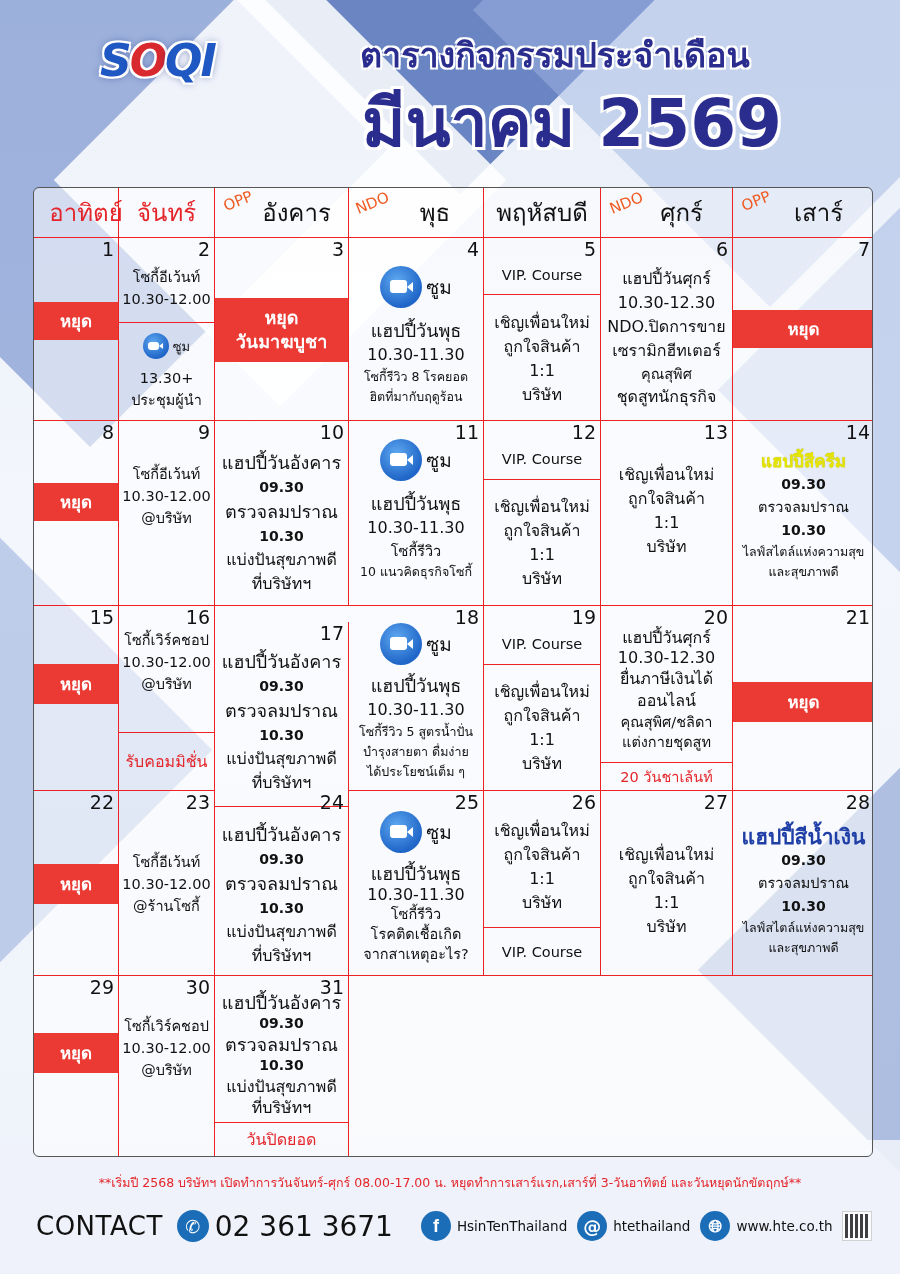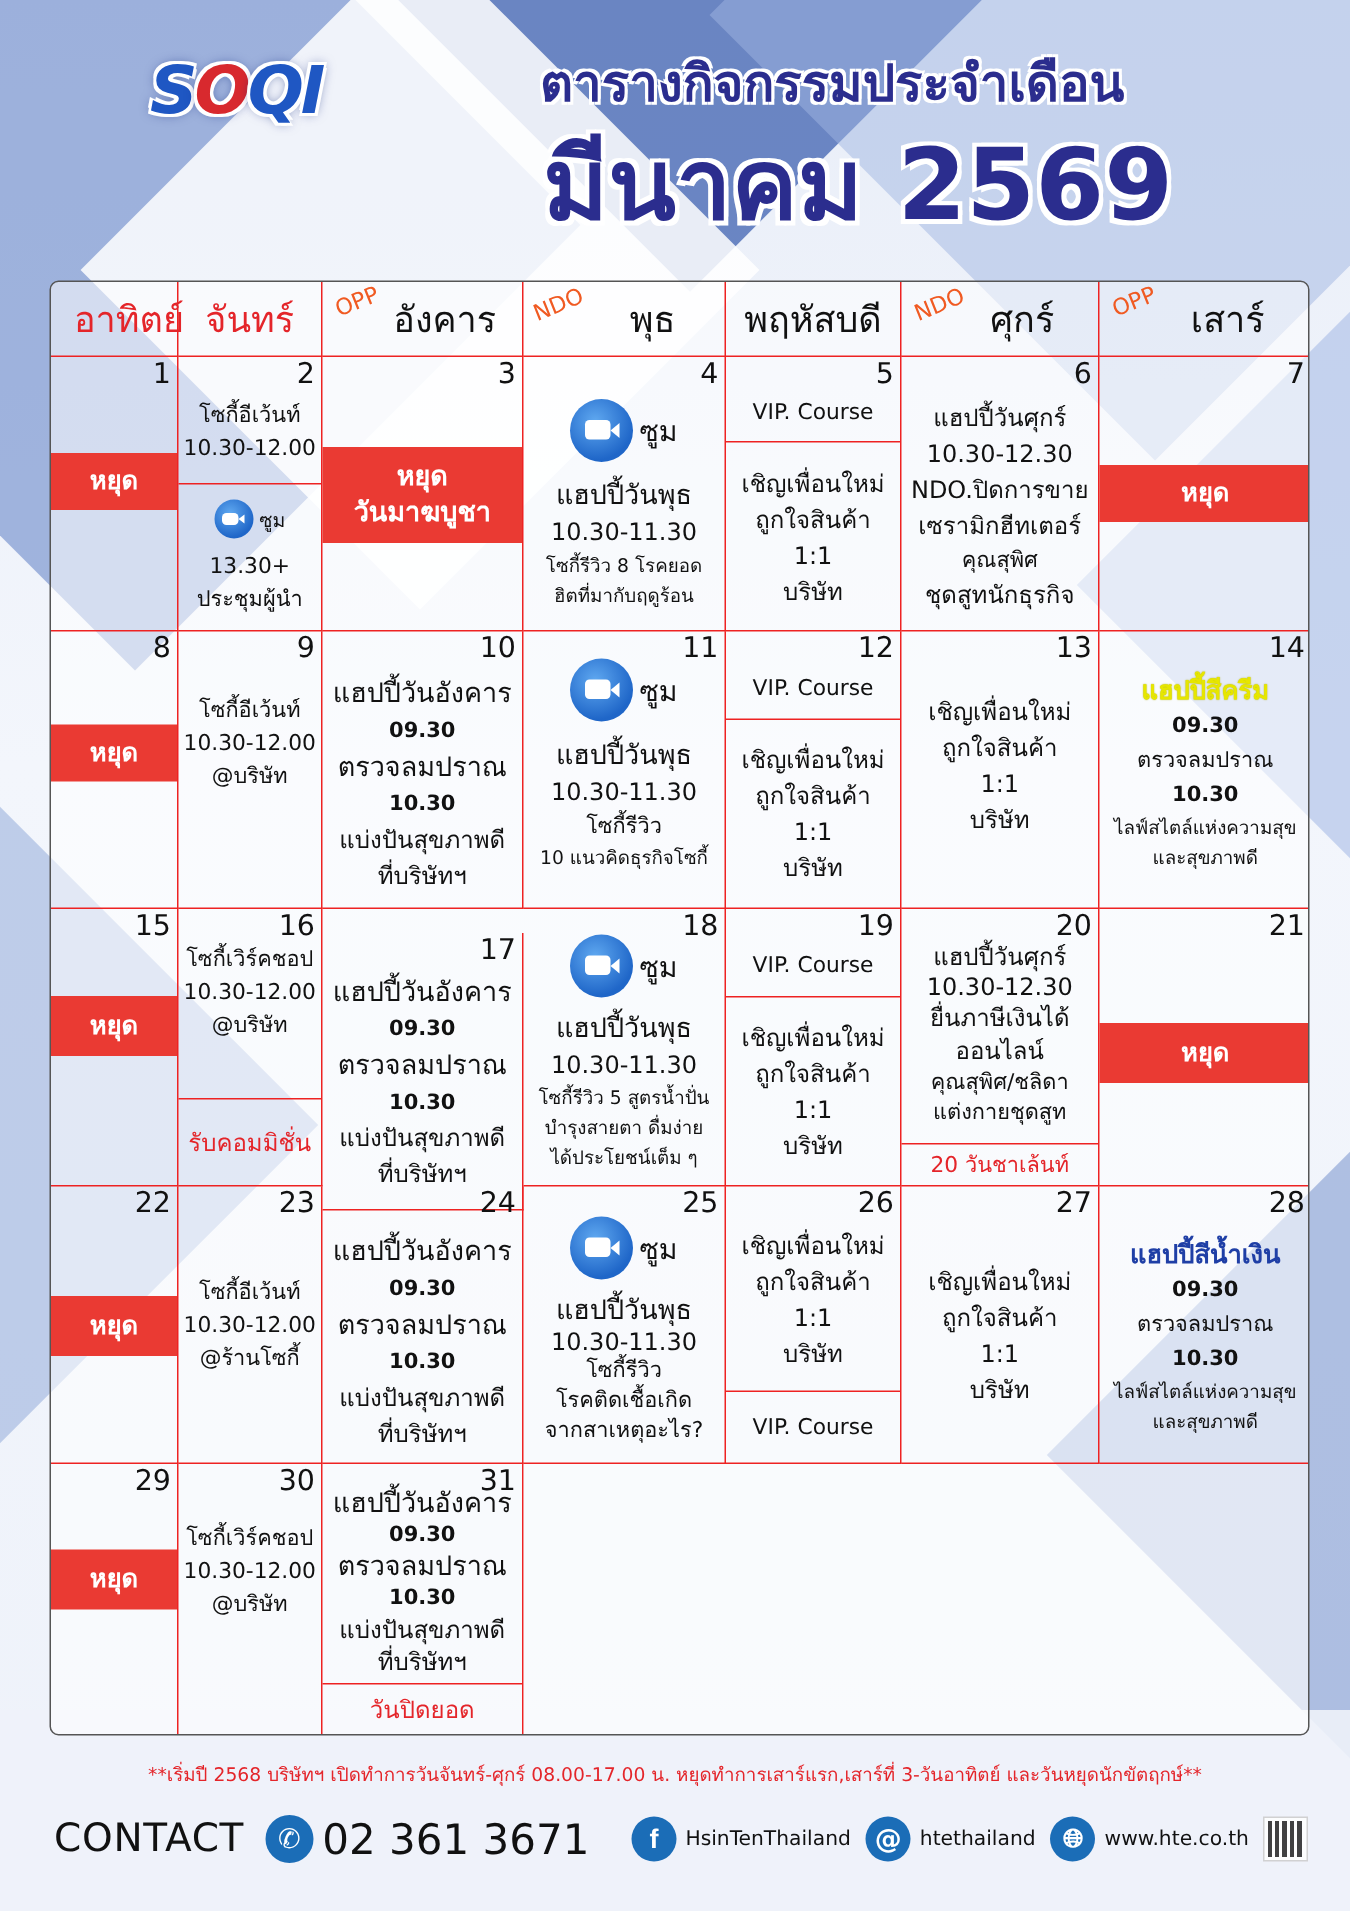--- a/index.html
+++ b/index.html
@@ -55,21 +55,21 @@
   .cell.lastrow { border-bottom: none; }
   .dnum { position: absolute; right: 4px; top: 0; font-size: 19px; line-height: 22px; color: #111; }
   .block { position: absolute; left: 0; right: 0; display: flex; flex-direction: column; align-items: center; justify-content: center; text-align: center; }
   .line { font-size: 14.5px; line-height: 22px; white-space: nowrap; }
   .line.sm { font-size: 12.5px; line-height: 20px; }
   .line.md { font-size: 16px; line-height: 24px; }
   .line.lg { font-size: 18px; line-height: 25px; }
   .line.b { font-weight: bold; font-size: 14px; line-height: 24px; }
   .line.redtxt { color: #e4252a; }
   .line.yellow { color: #e6e600; font-weight: bold; font-size: 17px; text-shadow: 0 0 1px #aa0; }
-  .line.blue { color: #1f3fa6; font-weight: bold; font-size: 17px; }
+  .line.blue { color: #1f3fa6; font-weight: bold; font-size: 21px; }
   .sep { position: absolute; left: 0; right: 0; height: 0; border-top: 1.5px solid #e22; }
   .stop {
     position: absolute; left: 0; right: 0; background: #ea3a33; color: #fff; font-weight: bold;
     display: flex; flex-direction: column; align-items: center; justify-content: center;
     font-size: 17px; line-height: 22px; text-align: center;
   }
   .zoom-row { display: flex; align-items: center; justify-content: center; gap: 4px; }
   .zoom-icon {
     border-radius: 50%; background: radial-gradient(circle at 40% 35%, #5fa8f0, #1f66c8 70%);
     display: flex; align-items: center; justify-content: center; position: relative;

